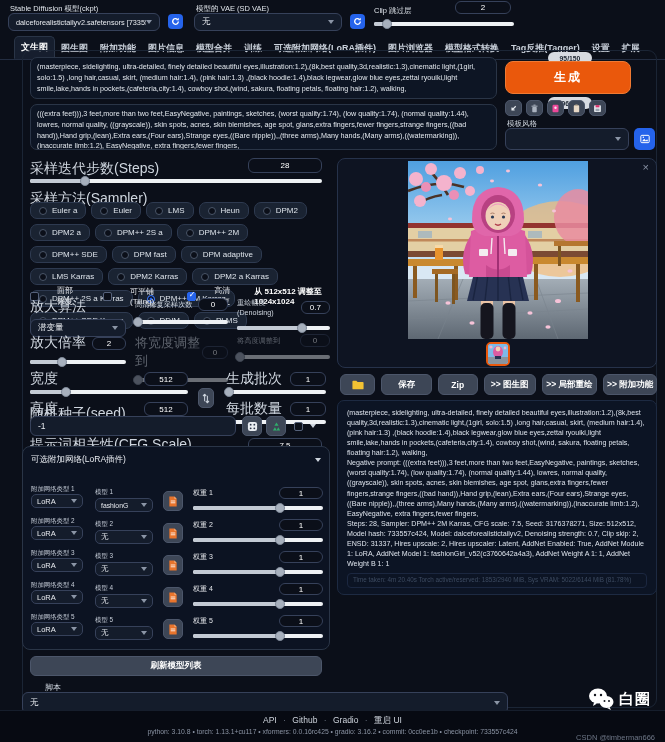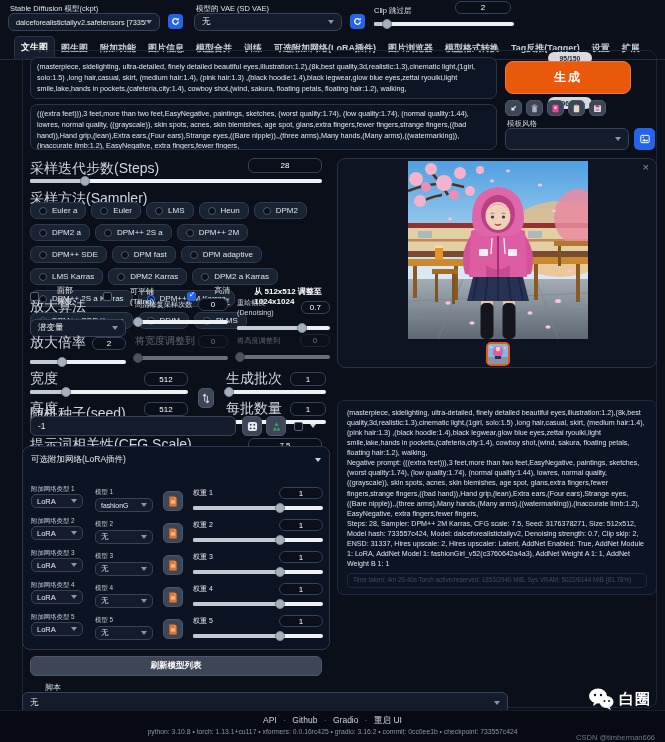--- a/index.html
+++ b/index.html
@@ -341,21 +341,21 @@
             <span class="lbl">放大倍率</span>
           <span class="valbox" style="width:34px; height:13px;">2</span>
           </div>
         <div class="slider" style="margin-top:8px;">
             <div class="fill" style="width:33%;"></div>
             <div class="knob" style="left:33%;"></div>
           </div>
       </div>
       <div class="dim">
         <div class="hdr">
-            <span class="lbl" style="font-size:10px;">将宽度调整到</span>
+            <span class="lbl" style="font-size:13px;">将宽度调整到</span>
           <span class="valbox" style="width:30px; height:13px;">0</span>
           </div>
         <div class="slider" style="margin-top:8px;">
             <div class="fill" style="width:3%;"></div>
             <div class="knob" style="left:3%;"></div>
           </div>
       </div>
       <div class="dim">
         <div class="hdr">
             <span class="lbl" style="font-size:7.2px;">将高度调整到</span>
@@ -731,20 +731,32 @@
           <rect y="13" width="20" height="7" fill="#8a949e"></rect>
           <ellipse cx="10" cy="8" rx="5" ry="6" fill="#dd5ca2"></ellipse>
           <rect x="7" y="12" width="6" height="3" fill="#273253"></rect>
           <circle cx="10" cy="5" r="2.4" fill="#f0d0b8"></circle>
           <circle cx="3" cy="3" r="1.6" fill="#f4b3cd"></circle>
           <circle cx="17" cy="4" r="1.4" fill="#f4b3cd"></circle>
         </svg>
     </div>
   </div>
 
+  <div class="outbtns">
+    <div class="btn-gray" style="width:42px;">
+      <svg width="12" height="10" viewBox="0 0 14 11">
+          <path d="M0.5 1.5 Q0.5 0.5 1.5 0.5 H5 L6.5 2 H12.5 Q13.5 2 13.5 3 V9.5 Q13.5 10.5 12.5 10.5 H1.5 Q0.5 10.5 0.5 9.5 Z" fill="#f2c233"></path>
+        </svg>
+    </div>
+    <div class="btn-gray" style="width:60px;">保存</div>
+    <div class="btn-gray" style="width:47px;">Zip</div>
+    <div class="btn-gray" style="width:62px;">&gt;&gt; 图生图</div>
+    <div class="btn-gray" style="width:66px;">&gt;&gt; 局部重绘</div>
+    <div class="btn-gray" style="width:64px;">&gt;&gt; 附加功能</div>
+  </div>
 
   <div class="infopanel">
     <div>(masterpiece, sidelighting, ultra-detailed, finely detailed beautiful eyes,illustration:1.2),(8k,best quality,3d,realistic:1.3),cinematic light,(1girl, solo:1.5) ,long hair,casual, skirt, (medium hair:1.4), (pink hair:1.3) ,(black hoodie:1.4),black legwear,glow blue eyes,zettai ryouiki,light smile,lake,hands in pockets,(cafeteria,city:1.4), cowboy shot,(wind, sakura, floating petals, floating hair:1.2), walking,</div>
     <div>Negative prompt: (((extra feet))),3 feet,more than two feet,EasyNegative, paintings, sketches, (worst quality:1.74), (low quality:1.74), (normal quality:1.44), lowres, normal quality, ((grayscale)), skin spots, acnes, skin blemishes, age spot, glans,extra fingers,fewer fingers,strange fingers,((bad hand)),Hand grip,(lean),Extra ears,(Four ears),Strange eyes,((Bare nipple)),,(three arms),Many hands,(Many arms),((watermarking)),(inaccurate limb:1.2), EasyNegative, extra fingers,fewer fingers,</div>
     <div>Steps: 28, Sampler: DPM++ 2M Karras, CFG scale: 7.5, Seed: 3176378271, Size: 512x512, Model hash: 733557c424, Model: dalceforealistictailyv2, Denoising strength: 0.7, Clip skip: 2, ENSD: 31337, Hires upscale: 2, Hires upscaler: Latent, AddNet Enabled: True, AddNet Module 1: LoRA, AddNet Model 1: fashionGirl_v52(c3760642a4a3), AddNet Weight A 1: 1, AddNet Weight B 1: 1</div>
     <div class="perfline">Time taken: 4m 20.40s  Torch active/reserved: 1853/2940 MiB, Sys VRAM: 5022/6144 MiB (81.78%)</div>
   </div>
 
   <div class="footer">
     <div class="flinks">

